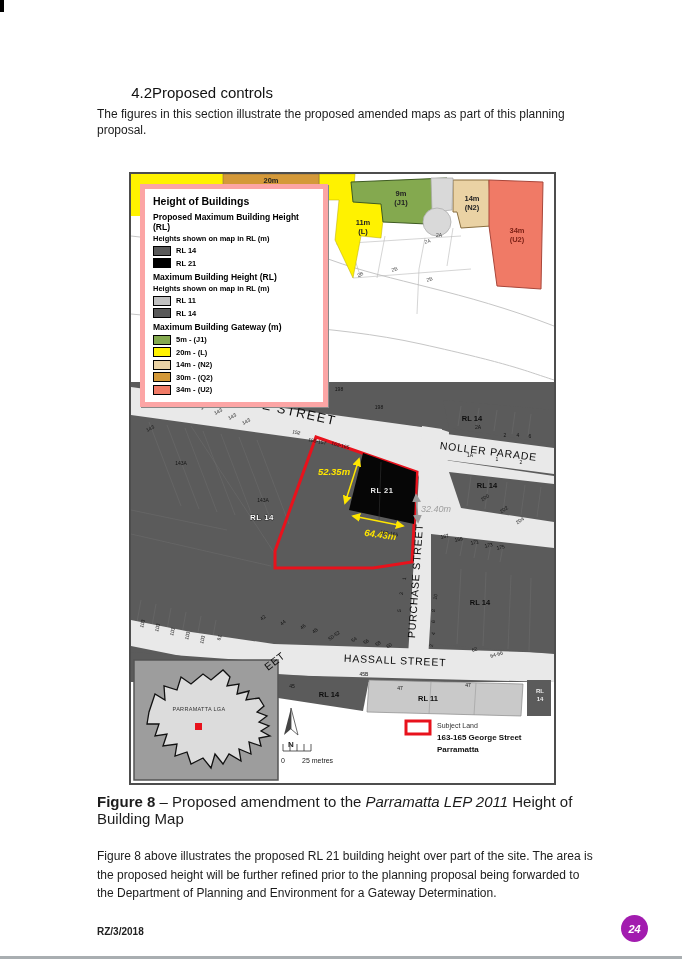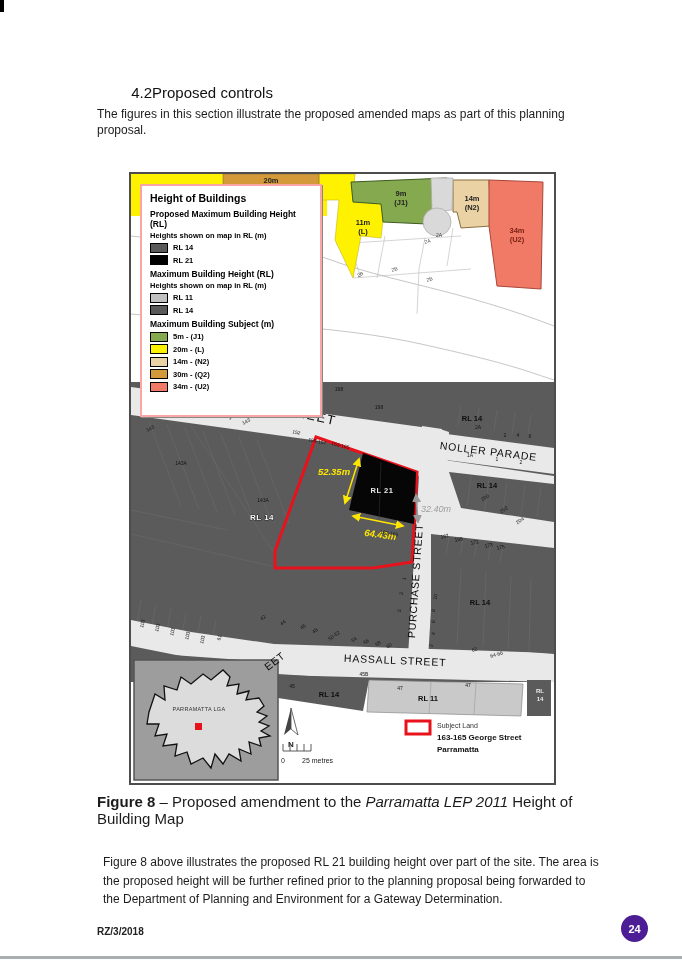--- a/index.html
+++ b/index.html
@@ -9,21 +9,21 @@
   .hdr{position:absolute;left:97px;top:22px;font-size:10.5px;font-style:italic;font-weight:bold;
        color:#2f2f2f;letter-spacing:.2px;}
   .h42{position:absolute;left:97px;top:84px;font-size:15px;color:#111;text-align:right;}
   .h42 .num{display:inline-block;width:55px;}
   .intro{position:absolute;left:97px;top:106px;width:500px;font-size:12px;line-height:16px;margin:0;}
   .map-frame{position:absolute;left:129px;top:172px;width:423px;height:609px;
              border:2px solid #4d4d4d;background:#fff;}
   .map-frame svg{display:block;}
   
   .legend{position:absolute;left:9px;top:10px;width:162px;background:#fff;
-          border:2px solid #fca5a5;padding:6px 8px 21px 8px;box-shadow:1px 1px 0 #888;}
+          border:5px solid #fca5a5;padding:6px 8px 5px 8px;box-shadow:1px 1px 0 #888;}
   .lg-title{font-size:10.5px;font-weight:bold;margin-bottom:5px;color:#000;}
   .lg-head{font-size:8.5px;font-weight:bold;margin:4px 0 2px 0;color:#000;}
   .lg-sub{font-size:7.5px;font-weight:bold;margin:1px 0 2px 0;color:#000;}
   .lg-row{display:flex;align-items:center;gap:5px;margin:2.5px 0;}
   .lg-sw{width:16px;height:8px;border:1px solid #000;flex:0 0 auto;}
   .lg-lab{font-size:7.5px;font-weight:bold;color:#000;}
   
   text.ml{font-family:"Liberation Sans",sans-serif;}
   .st-lg{font-size:13px;letter-spacing:1.5px;fill:#0a0a0a;text-anchor:middle;}
   .st-md{font-size:10.5px;letter-spacing:.8px;fill:#0a0a0a;text-anchor:middle;}
@@ -38,25 +38,25 @@
   .rl-sm{font-size:6px;font-weight:bold;fill:#eeeeee;text-anchor:middle;}
   .dim-y{font-size:9.5px;font-style:italic;font-weight:bold;fill:#ffe600;text-anchor:middle;}
   .dim-g{font-size:9px;font-style:italic;fill:#9f9f9f;text-anchor:start;}
   .inset-t{font-size:5.5px;fill:#333;text-anchor:middle;letter-spacing:.3px;}
   .north-t{font-size:8px;font-weight:bold;fill:#222;text-anchor:middle;}
   .scale-t{font-size:7px;fill:#222;text-anchor:start;}
   .key-sub{font-size:7px;fill:#333;text-anchor:start;}
   .key-b{font-size:8px;font-weight:bold;fill:#111;text-anchor:start;}
   
   .caption{position:absolute;left:97px;top:793px;width:500px;font-size:15px;margin:0;}
-  .bodyp{position:absolute;left:97px;top:847px;width:500px;font-size:12px;line-height:18.5px;margin:6px;}
+  .bodyp{position:absolute;left:97px;top:847px;width:500px;font-size:12px;line-height:18.5px;margin:0;}
   .fref{position:absolute;left:97px;top:926px;font-size:10px;font-weight:bold;color:#222;}
   .pbadge{position:absolute;left:621px;top:915px;width:27px;height:27px;border-radius:50%;
-          background:#4c1d95;color:#fff;font-size:11px;font-weight:bold;
-          display:flex;align-items:center;justify-content:center;}
+          background:#a21caf;color:#fff;font-size:11px;font-weight:bold;
+          display:flex;align-items:center;justify-content:center;font-style:italic;}
   .brule{position:absolute;left:0;top:956px;width:682px;height:3px;background:#a9aeb1;}
 </style>
 </head>
 <body>
 
 <div class="page">
   <div class="corner-tick"></div>
 
   <div class="h42">
     <span class="num">4.2</span><span>Proposed controls</span>
@@ -265,21 +265,21 @@
           <div class="lg-head">Maximum Building Height (RL)</div>
           <div class="lg-sub">Heights shown on map in RL (m)</div>
           <div class="lg-row">
             <span class="lg-sw" style="background: rgb(192, 192, 192);"></span>
             <span class="lg-lab">RL 11</span>
           </div>
           <div class="lg-row">
             <span class="lg-sw" style="background: rgb(89, 89, 89);"></span>
             <span class="lg-lab">RL 14</span>
           </div>
-          <div class="lg-head">Maximum Building Subject (m)</div>
+          <div class="lg-head">Maximum Building Gateway (m)</div>
           <div class="lg-row">
             <span class="lg-sw" style="background: rgb(132, 169, 79);"></span>
             <span class="lg-lab">5m - (J1)</span>
           </div>
           <div class="lg-row">
             <span class="lg-sw" style="background: rgb(255, 242, 0);"></span>
             <span class="lg-lab">20m - (L)</span>
           </div>
           <div class="lg-row">
             <span class="lg-sw" style="background: rgb(234, 210, 164);"></span>

